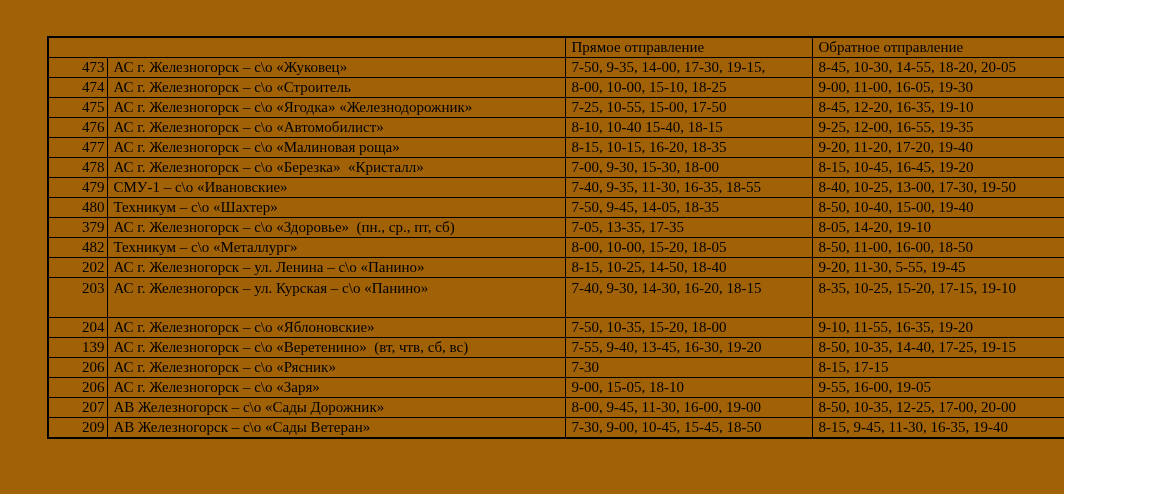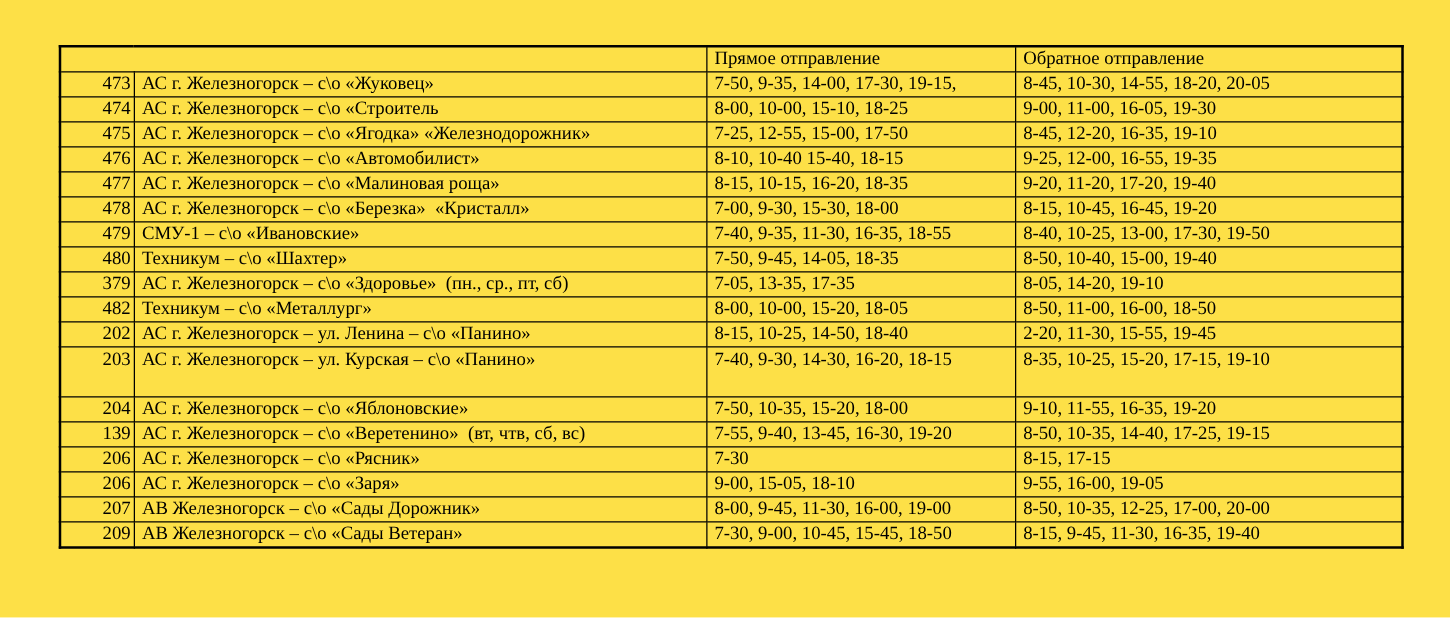--- a/index.html
+++ b/index.html
@@ -6,23 +6,23 @@
     margin: 0;
     padding: 0;
     background: #ffffff;
     width: 1160px;
     height: 494px;
     font-family: "Liberation Serif", "DejaVu Serif", serif;
     color: #000000;
   }
   .page {
     position: relative;
-    width: 1160px;
+    width: 1064px;
     height: 494px;
-    background: #fde047;
+    background: #a16207;
     overflow: hidden;
   }
   table.schedule {
     position: absolute;
     left: 47px;
     top: 36px;
     width: 1074px;
     table-layout: fixed;
     border-collapse: collapse;
     border: 2px solid #000000;
@@ -85,21 +85,21 @@
       </tr>
       <tr>
         <td class="num">474</td>
         <td>АС г. Железногорск – с\о «Строитель</td>
         <td>8-00, 10-00, 15-10, 18-25</td>
         <td>9-00, 11-00, 16-05, 19-30</td>
       </tr>
       <tr>
         <td class="num">475</td>
         <td>АС г. Железногорск – с\о «Ягодка» «Железнодорожник»</td>
-        <td>7-25, 12-55, 15-00, 17-50</td>
+        <td>7-25, 10-55, 15-00, 17-50</td>
         <td>8-45, 12-20, 16-35, 19-10</td>
       </tr>
       <tr>
         <td class="num">476</td>
         <td>АС г. Железногорск – с\о «Автомобилист»</td>
         <td>8-10, 10-40 15-40, 18-15</td>
         <td>9-25, 12-00, 16-55, 19-35</td>
       </tr>
       <tr>
         <td class="num">477</td>
@@ -134,21 +134,21 @@
       <tr>
         <td class="num">482</td>
         <td>Техникум – с\о «Металлург»</td>
         <td>8-00, 10-00, 15-20, 18-05</td>
         <td>8-50, 11-00, 16-00, 18-50</td>
       </tr>
       <tr>
         <td class="num">202</td>
         <td>АС г. Железногорск – ул. Ленина – с\о «Панино»</td>
         <td>8-15, 10-25, 14-50, 18-40</td>
-        <td>2-20, 11-30, 15-55, 19-45</td>
+        <td>9-20, 11-30, 5-55, 19-45</td>
       </tr>
       <tr class="tall">
         <td class="num">203</td>
         <td>АС г. Железногорск – ул. Курская – с\о «Панино»</td>
         <td>7-40, 9-30, 14-30, 16-20, 18-15</td>
         <td>8-35, 10-25, 15-20, 17-15, 19-10</td>
       </tr>
       <tr>
         <td class="num">204</td>
         <td>АС г. Железногорск – с\о «Яблоновские»</td>

